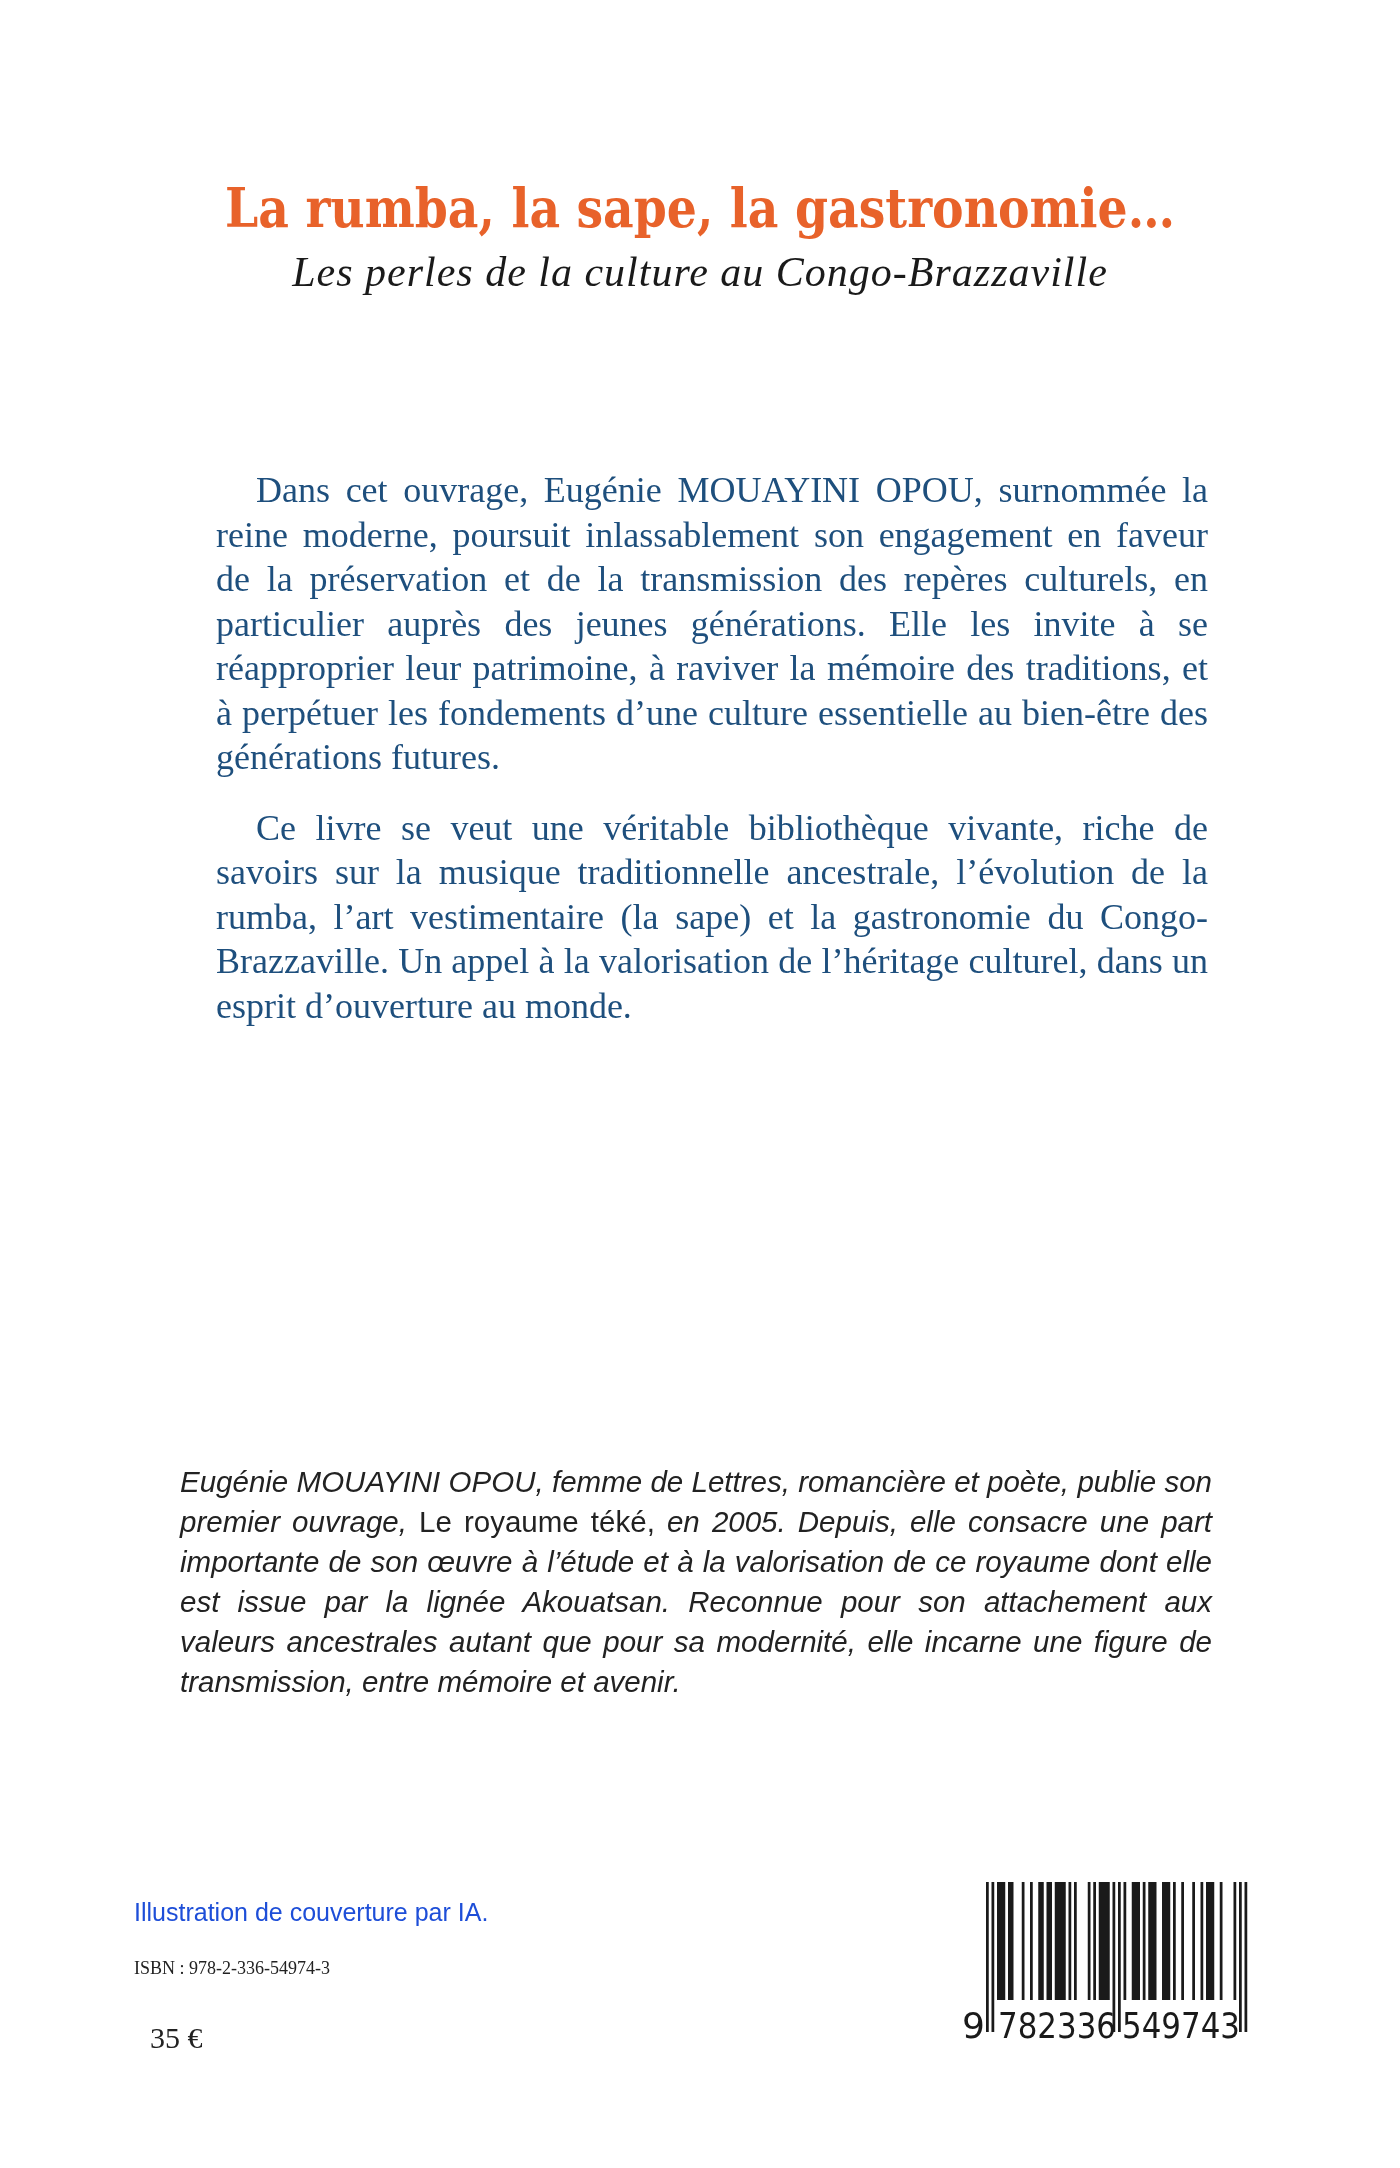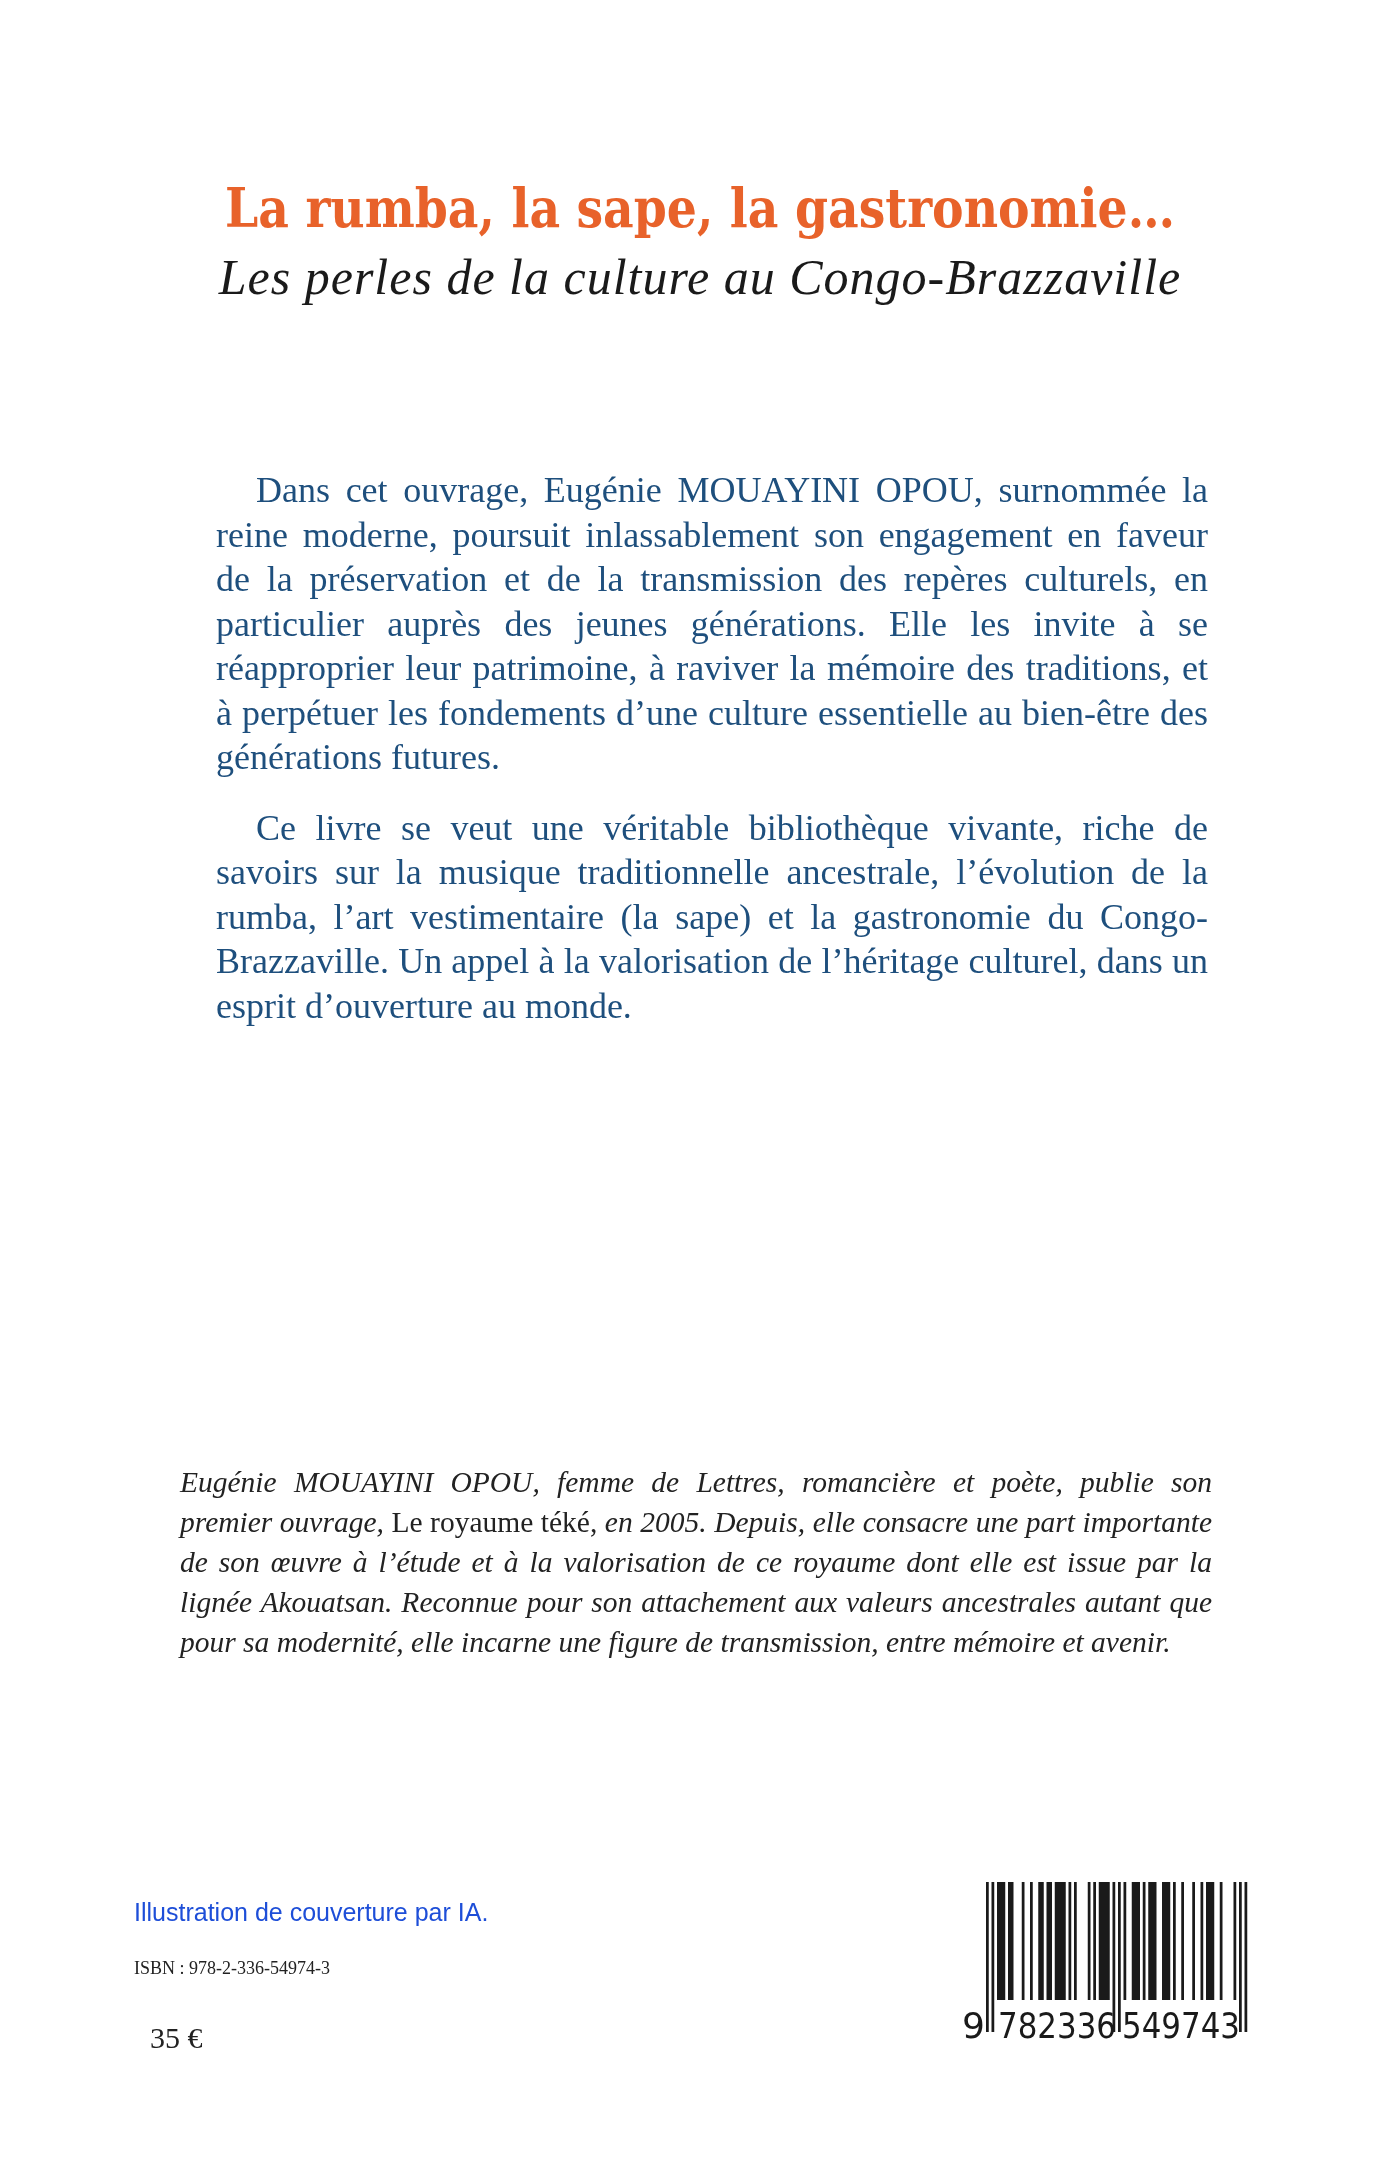--- a/index.html
+++ b/index.html
@@ -30,21 +30,21 @@
       white-space: nowrap;
     }
     .subtitle {
       position: absolute;
       left: 0;
       width: 1400px;
       top: 248px;
       text-align: center;
       font-family: "Liberation Serif", "DejaVu Serif", serif;
       font-style: italic;
-      font-size: 50px;
+      font-size: 42px;
       color: #1a1a1a;
       letter-spacing: 1px;
       white-space: nowrap;
     }
     .body-text {
       position: absolute;
       left: 216px;
       width: 992px;
       top: 468px;
       color: #1e4f7d;
@@ -56,21 +56,21 @@
     .body-text p {
       margin: 0 0 26px 0;
       text-indent: 40px;
     }
     .bio {
       position: absolute;
       left: 180px;
       width: 1032px;
       top: 1462px;
       color: #222222;
-      font-family: Liberation Serif, serif;
+      font-family: Liberation Sans, sans-serif;
       font-style: italic;
       font-size: 29.5px;
       line-height: 40px;
       text-align: justify;
       margin: 0;
     }
     .bio .upright {
       font-style: normal;
     }
     .credits {

